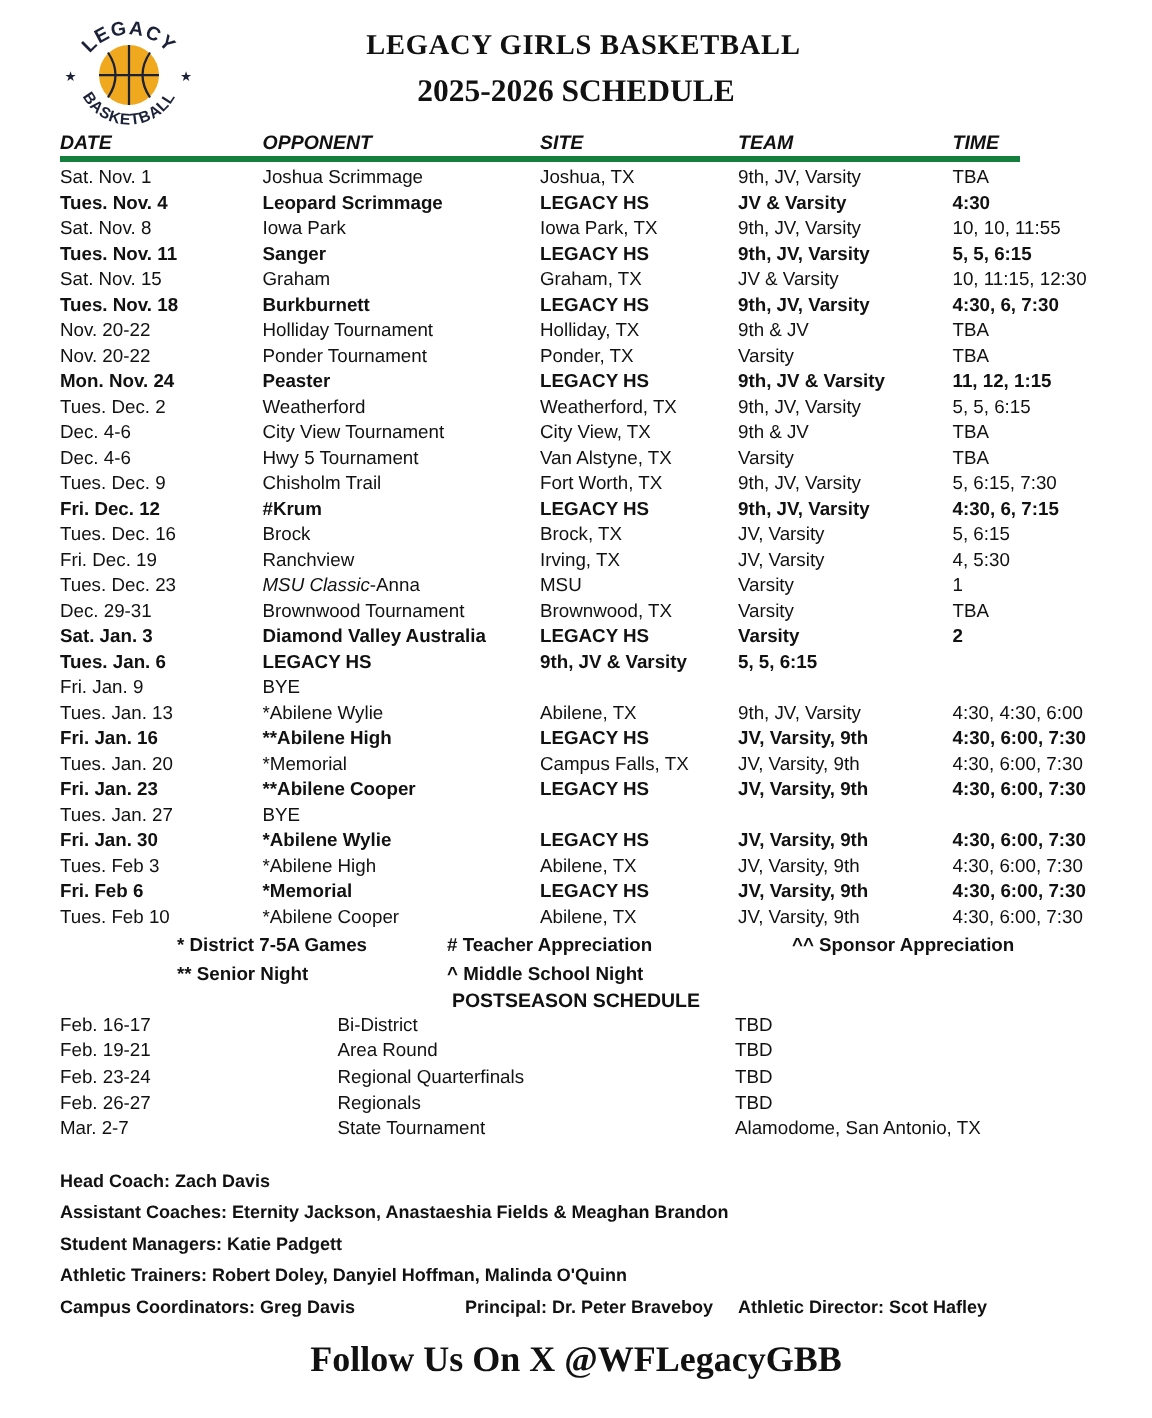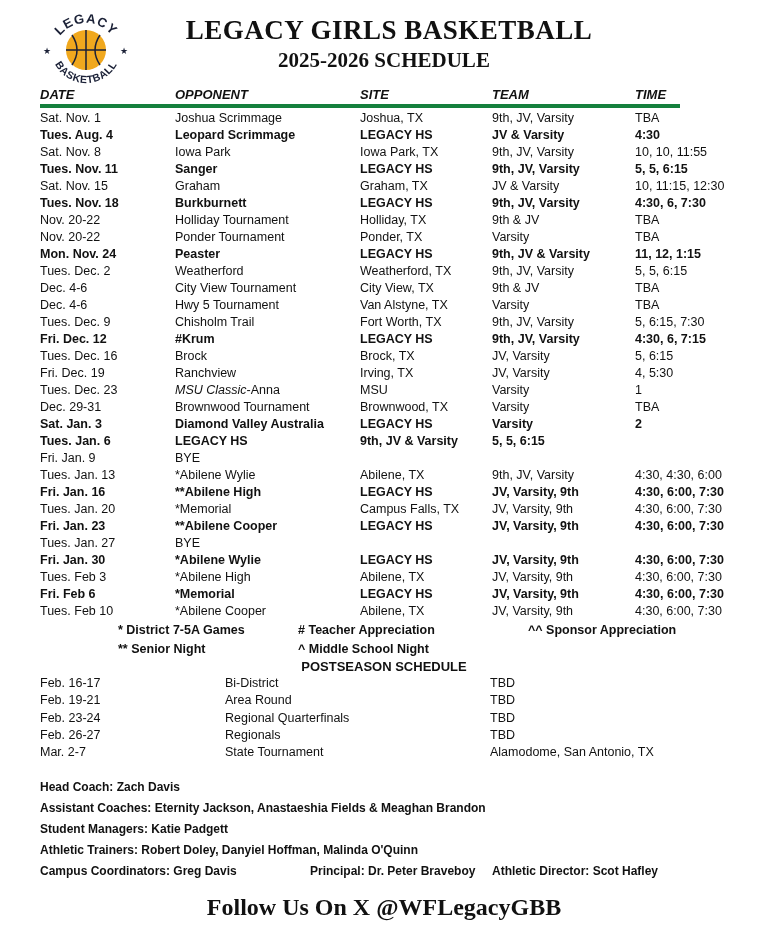--- a/index.html
+++ b/index.html
@@ -11,21 +11,21 @@
     background: #ffffff;
     color: #111111;
     font-family: "Liberation Sans", sans-serif;
     overflow: hidden;
   }
   .logo { position: absolute; left: 40px; top: 4px; width: 92px; height: 92px; }
   .titles { text-align: center; padding-top: 14px; }
   .title {
     font-family: "Liberation Serif", serif;
     font-weight: bold;
-    font-size: 27px;
+    font-size: 19px;
     line-height: 33px;
     letter-spacing: 0.5px;
     padding-left: 10px;
   }
   .subtitle {
     font-family: "Liberation Serif", serif;
     font-weight: bold;
     font-size: 21px;
     line-height: 27px;
   }
@@ -121,21 +121,21 @@
 
         <div class="srow">
           <span>Sat. Nov. 1</span>
           <span><span class="ital"></span><span>Joshua Scrimmage</span></span>
           <span>Joshua, TX</span>
           <span>9th, JV, Varsity</span>
           <span>TBA</span>
         </div>
 
         <div class="srow bold">
-          <span>Tues. Aug. 4</span>
+          <span>Tues. Nov. 4</span>
           <span><span class="ital"></span><span>Leopard Scrimmage</span></span>
           <span>LEGACY HS</span>
           <span>JV &amp; Varsity</span>
           <span>4:30</span>
         </div>
 
         <div class="srow">
           <span>Sat. Nov. 8</span>
           <span><span class="ital"></span><span>Iowa Park</span></span>
           <span>Iowa Park, TX</span>

